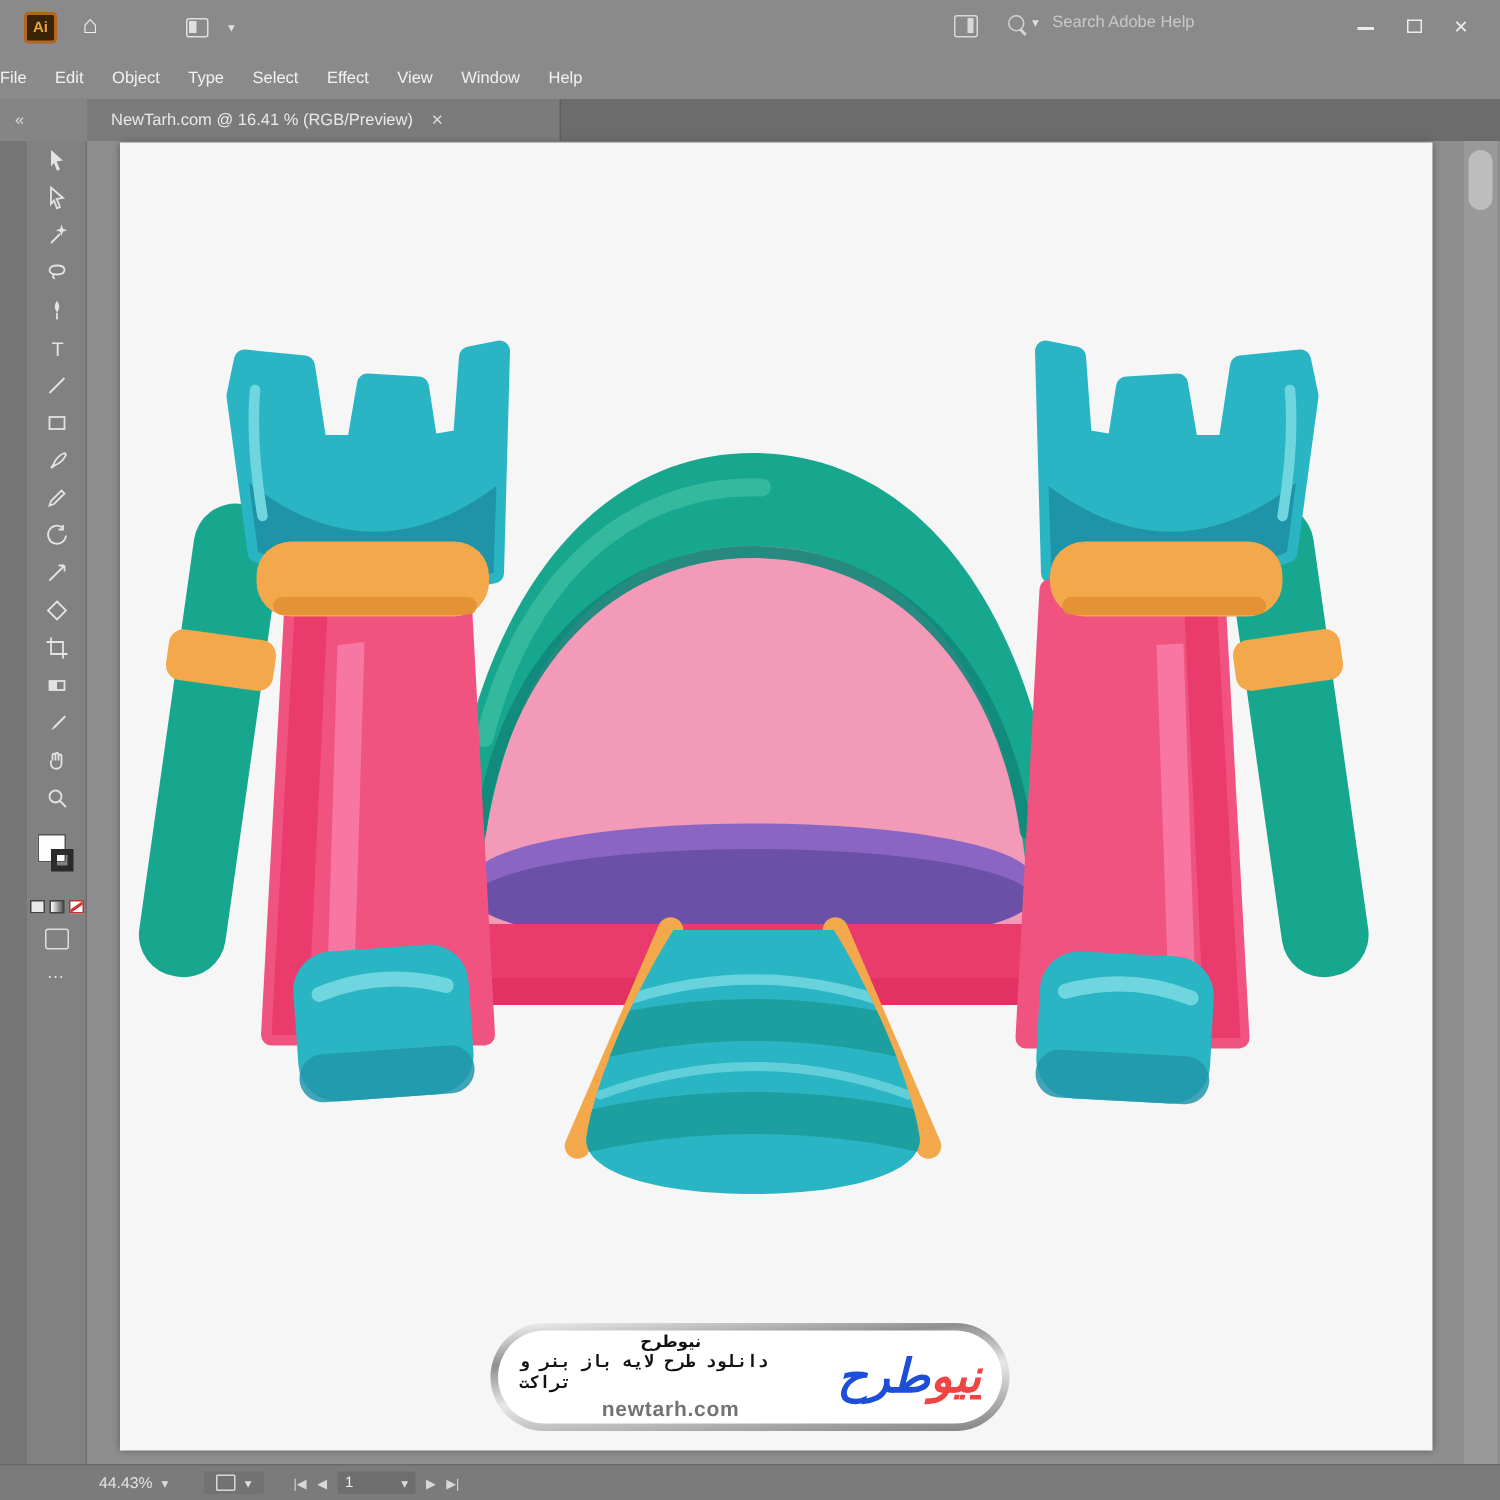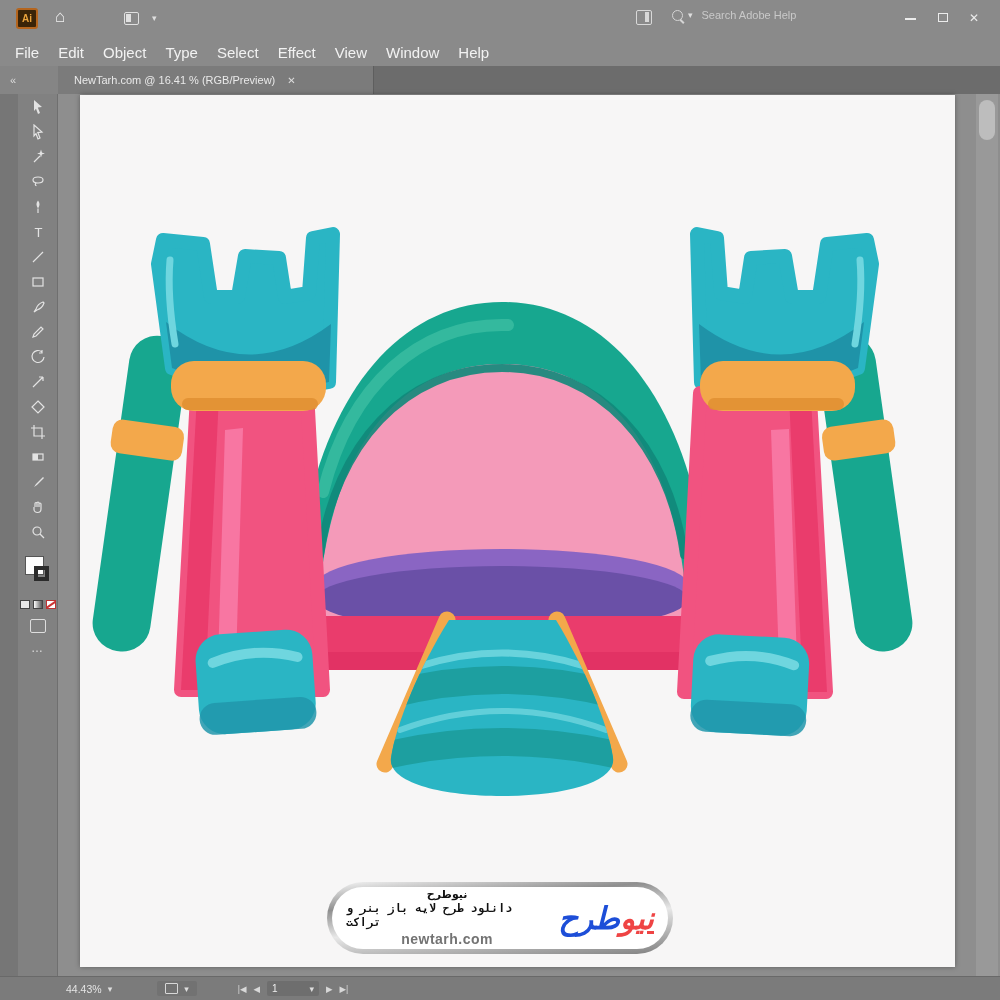--- a/index.html
+++ b/index.html
@@ -3,22 +3,22 @@
 <meta charset="utf-8">
 <style>
   html,body{margin:0;padding:0;}
   body{width:1000px;height:1000px;position:relative;overflow:hidden;
        background:#8e8e8e;font-family:"Liberation Sans",sans-serif;
        -webkit-font-smoothing:antialiased;}
   .abs{position:absolute;}
   
   #titlebar{left:0;top:0;width:1000px;height:38px;background:#8a8a8a;color:#f1f1f1;}
   #menubar{left:0;top:38px;width:1000px;height:28px;background:#8a8a8a;
-           display:flex;align-items:center;padding-left:15px;box-sizing:border-box;
-           column-gap:19px;font-size:15px;color:#f2f2f2;}
+           display:flex;align-items:center;box-sizing:border-box;
+           column-gap:19px;font-size:11px;color:#f2f2f2;}
   #tabstrip{left:0;top:66px;width:1000px;height:28px;background:#6c6c6c;}
   #tool-header{left:0;top:66px;width:58px;height:28px;background:#858585;color:#ddd;
                font-size:11px;display:flex;align-items:center;padding-left:10px;box-sizing:border-box;}
   #doc-tab{left:58px;top:66px;width:316px;height:28px;background:#7b7b7b;
            border-right:1px solid #5e5e5e;display:flex;align-items:center;
            padding:0 10px 0 16px;box-sizing:border-box;color:#e9e9e9;font-size:11px;}
   #doc-tab .title{white-space:nowrap;overflow:hidden;}
   #doc-tab .close{margin-left:12px;font-size:10px;color:#ddd;cursor:default;}
   
   .ai-logo{left:16px;top:8px;width:22px;height:21px;background:#3a2408;
@@ -67,21 +67,21 @@
   #pasteboard{left:58px;top:94px;width:942px;height:882px;background:#8e8e8e;}
   #artboard{left:80px;top:95px;width:875px;height:872px;background:#f7f6f6;
             box-shadow:0 0 5px rgba(0,0,0,.35);}
   #art-svg{position:absolute;left:0;top:0;width:875px;height:872px;}
   
   #vtrack{left:976px;top:94px;width:22px;height:882px;background:#999;}
   #vthumb{left:979px;top:100px;width:16px;height:40px;background:#bdbdbd;border-radius:8px;}
   
   #statusbar{left:0;top:976px;width:1000px;height:24px;background:#7b7b7b;
              border-top:1px solid #696969;box-sizing:border-box;display:flex;
-             align-items:center;color:#e4e4e4;font-size:10.5px;gap:21px;}
+             align-items:center;color:#e4e4e4;font-size:10.5px;}
   #statusbar .zoomctl{margin-left:66px;display:flex;align-items:center;gap:6px;}
   #statusbar .abdrop{margin-left:24px;display:flex;align-items:center;gap:6px;
                      background:rgba(0,0,0,.07);padding:2px 8px;border-radius:2px;}
   .abdrop .gridic{width:11px;height:9px;border:1.2px solid #d8d8d8;border-radius:1px;}
   #statusbar .nav{margin-left:20px;display:flex;align-items:center;gap:7px;font-size:8.5px;color:#d8d8d8;}
   .nav .field{background:#6e6e6e;border-radius:2px;width:52px;height:15px;display:flex;
               align-items:center;justify-content:space-between;padding:0 5px;box-sizing:border-box;
               font-size:10px;color:#eee;}
   
   #wm{left:327px;top:882px;width:346px;height:72px;border-radius:40px;

